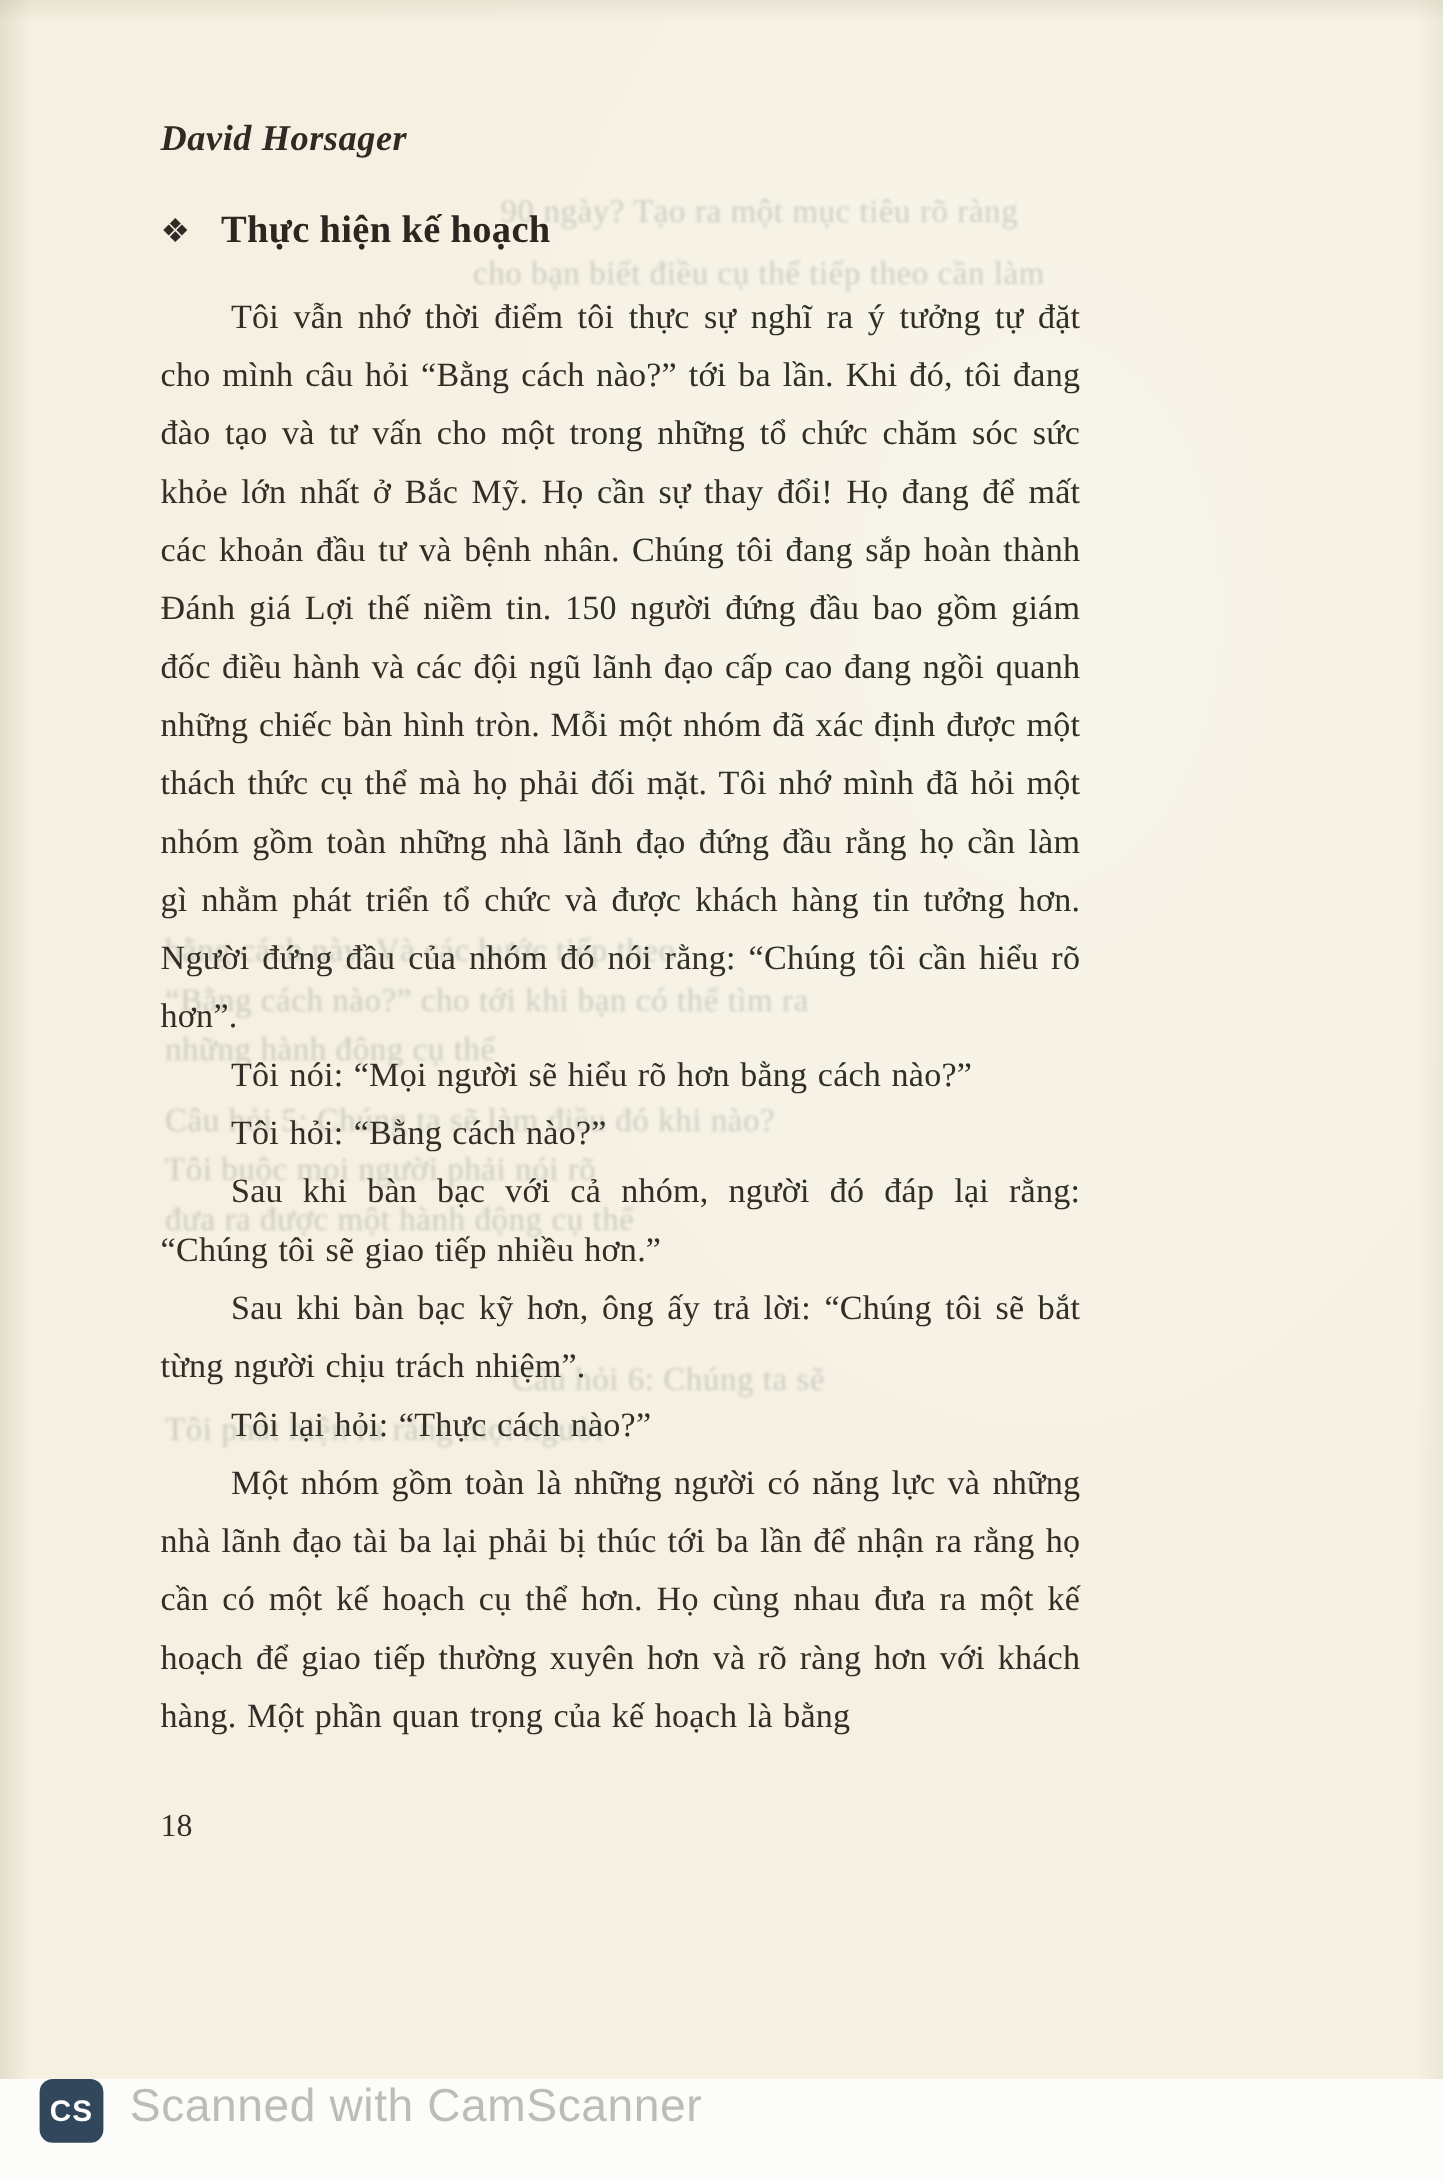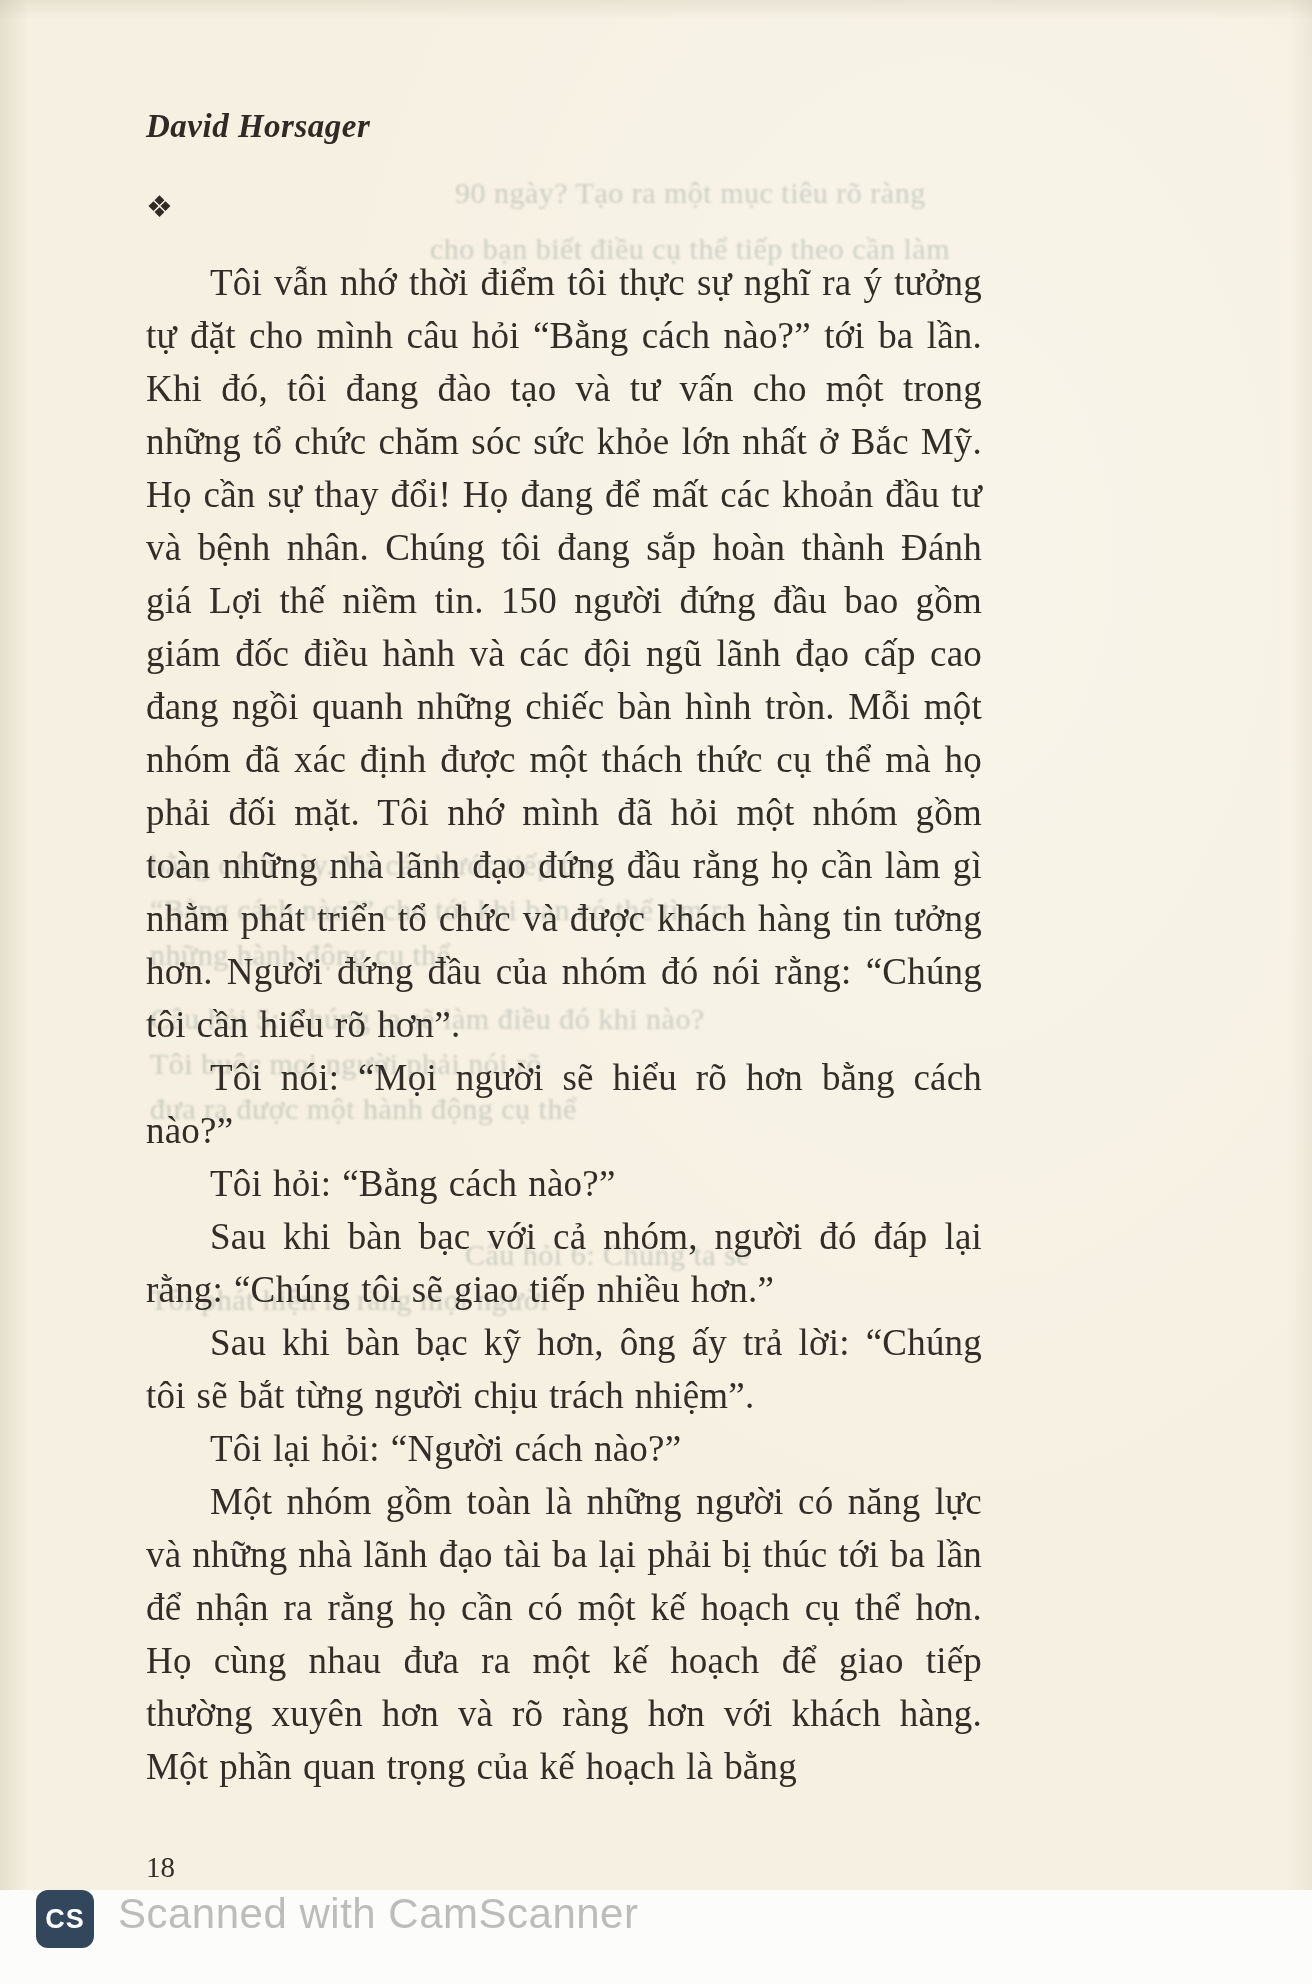--- a/index.html
+++ b/index.html
@@ -29,21 +29,21 @@
   }
   .author {
     font-style:italic; font-weight:700; font-size:33px; letter-spacing:0.5px;
     color:#2f2b24;
   }
   .heading { margin-top:44px; display:flex; align-items:baseline; }
   .bullet { font-size:30px; margin-right:28px; color:#2f2b24; }
   .title { font-weight:700; font-size:35px; letter-spacing:0.3px; color:#2b2720; }
   .body-text { margin-top:32px; }
   .para {
-    font-size:37px; line-height:53px; text-align:justify; text-indent:64px;
+    font-size:31px; line-height:53px; text-align:justify; text-indent:64px;
     letter-spacing:0.2px; word-spacing:1.5px; color:#322e27;
   }
   .page-number { margin-top:58px; font-size:29px; color:#322e27; }
   .watermark-bar {
     position:absolute; left:0; bottom:0; width:100%; height:94px; z-index:3;
     background:#fcfcfa; display:flex; gap:24px; padding-left:36px;
   }
   .cs-logo {
     width:58px; height:58px; border-radius:12px; background:#33475c; color:#ffffff;
     display:flex; align-items:center; justify-content:center;
@@ -80,35 +80,36 @@
       <span class="ghost" style="left: 465px; top: 1238px;">Câu hỏi 6: Chúng ta sẽ</span>
 
       <span class="ghost" style="left: 150px; top: 1283px;">Tôi phát hiện ra rằng mọi người</span>
     </div>
 
   <div class="content">
     <div class="author">David Horsager</div>
 
     <div class="heading">
       <span class="bullet">❖</span>
+      <span class="title">Thực hiện kế hoạch</span>
     </div>
 
     <div class="body-text">
 
         <p class="para">Tôi vẫn nhớ thời điểm tôi thực sự nghĩ ra ý tưởng tự đặt cho mình câu hỏi “Bằng cách nào?” tới ba lần. Khi đó, tôi đang đào tạo và tư vấn cho một trong những tổ chức chăm sóc sức khỏe lớn nhất ở Bắc Mỹ. Họ cần sự thay đổi! Họ đang để mất các khoản đầu tư và bệnh nhân. Chúng tôi đang sắp hoàn thành Đánh giá Lợi thế niềm tin. 150 người đứng đầu bao gồm giám đốc điều hành và các đội ngũ lãnh đạo cấp cao đang ngồi quanh những chiếc bàn hình tròn. Mỗi một nhóm đã xác định được một thách thức cụ thể mà họ phải đối mặt. Tôi nhớ mình đã hỏi một nhóm gồm toàn những nhà lãnh đạo đứng đầu rằng họ cần làm gì nhằm phát triển tổ chức và được khách hàng tin tưởng hơn. Người đứng đầu của nhóm đó nói rằng: “Chúng tôi cần hiểu rõ hơn”.</p>
 
         <p class="para">Tôi nói: “Mọi người sẽ hiểu rõ hơn bằng cách nào?”</p>
 
         <p class="para">Tôi hỏi: “Bằng cách nào?”</p>
 
         <p class="para">Sau khi bàn bạc với cả nhóm, người đó đáp lại rằng: “Chúng tôi sẽ giao tiếp nhiều hơn.”</p>
 
         <p class="para">Sau khi bàn bạc kỹ hơn, ông ấy trả lời: “Chúng tôi sẽ bắt từng người chịu trách nhiệm”.</p>
 
-        <p class="para">Tôi lại hỏi: “Người cách nào?”</p>
+        <p class="para">Tôi lại hỏi: “Thực cách nào?”</p>
 
         <p class="para">Một nhóm gồm toàn là những người có năng lực và những nhà lãnh đạo tài ba lại phải bị thúc tới ba lần để nhận ra rằng họ cần có một kế hoạch cụ thể hơn. Họ cùng nhau đưa ra một kế hoạch để giao tiếp thường xuyên hơn và rõ ràng hơn với khách hàng. Một phần quan trọng của kế hoạch là bằng</p>
       </div>
 
     <div class="page-number">18</div>
   </div>
 
   <div class="watermark-bar">
     <div class="cs-logo">CS</div>
     <div class="cs-label">Scanned with CamScanner</div>

